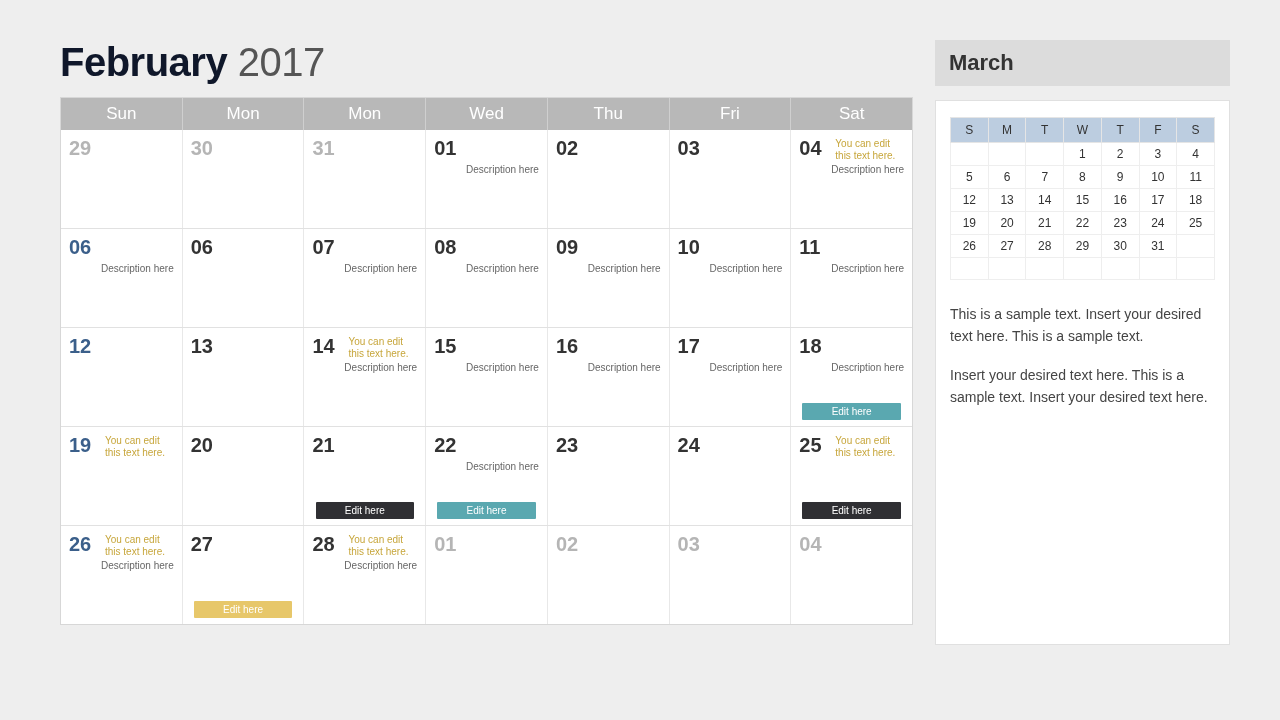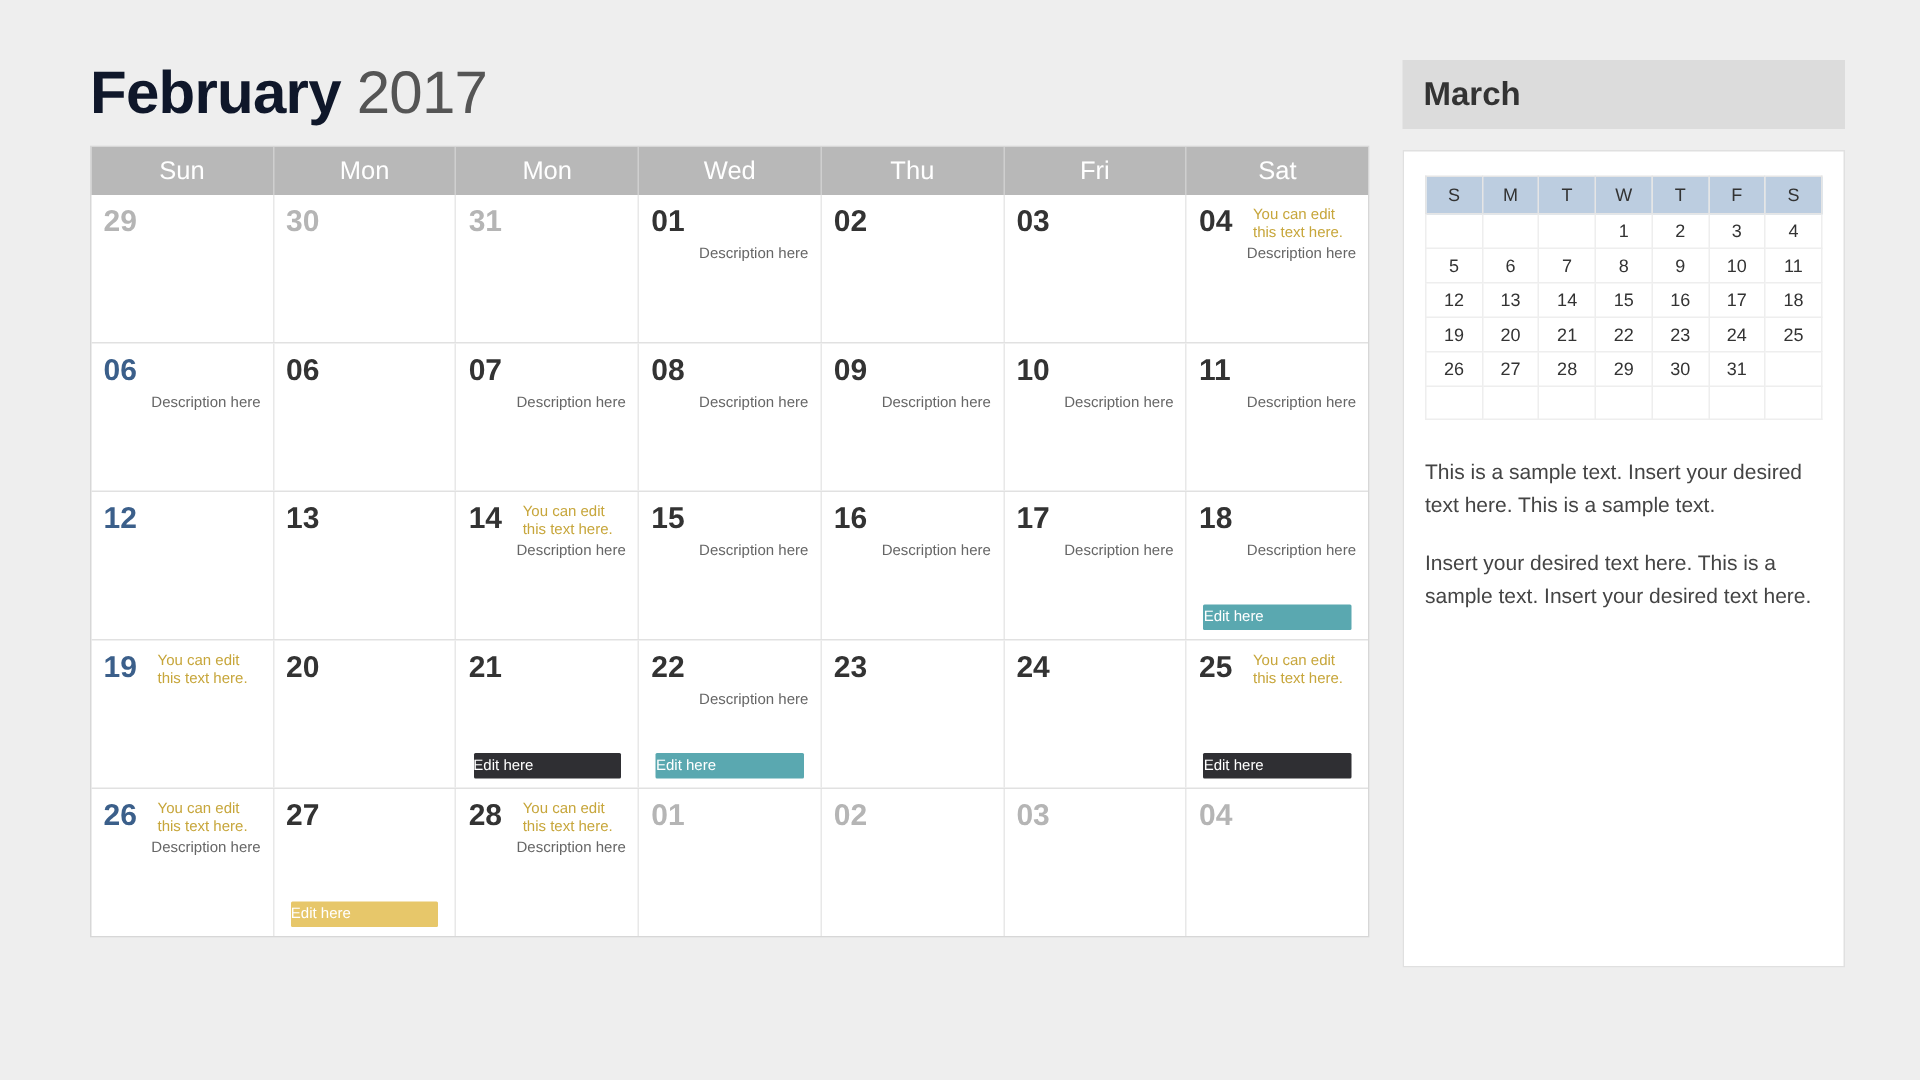--- a/index.html
+++ b/index.html
@@ -34,21 +34,21 @@
     padding: 8px 8px 6px 8px; display: flex; flex-direction: column;
   }
   .cell:last-child { border-right: none; }
   .daynum { font-size: 20px; font-weight: 700; color: #333; line-height: 1; }
   .cell.dim .daynum { color: #b5b5b5; font-weight: 600; }
   .cell.sun .daynum { color: #3b5f8a; }
   .note { font-size: 10px; color: #c7a63b; line-height: 1.15; position: absolute; top: 8px; left: 44px; width: 68px; }
   .desc { font-size: 10px; color: #666; margin-top: 6px; text-align: right; }
   .tag {
     margin-top: auto; align-self: center; width: 94%; font-size: 10px; color: #fff;
-    text-align: left; padding: 3px 0; border-radius: 1px;
+    text-align: center; padding: 3px 0; border-radius: 1px;
   }
   .tag.teal   { background: #5aa8b0; }
   .tag.dark   { background: #2f2f33; }
   .tag.yellow { background: #e7c76a; }
 
   
   .side-title {
     background: #dcdcdc; color: #333; font-size: 22px; font-weight: 700;
     padding: 10px 14px; margin-bottom: 14px;
   }

